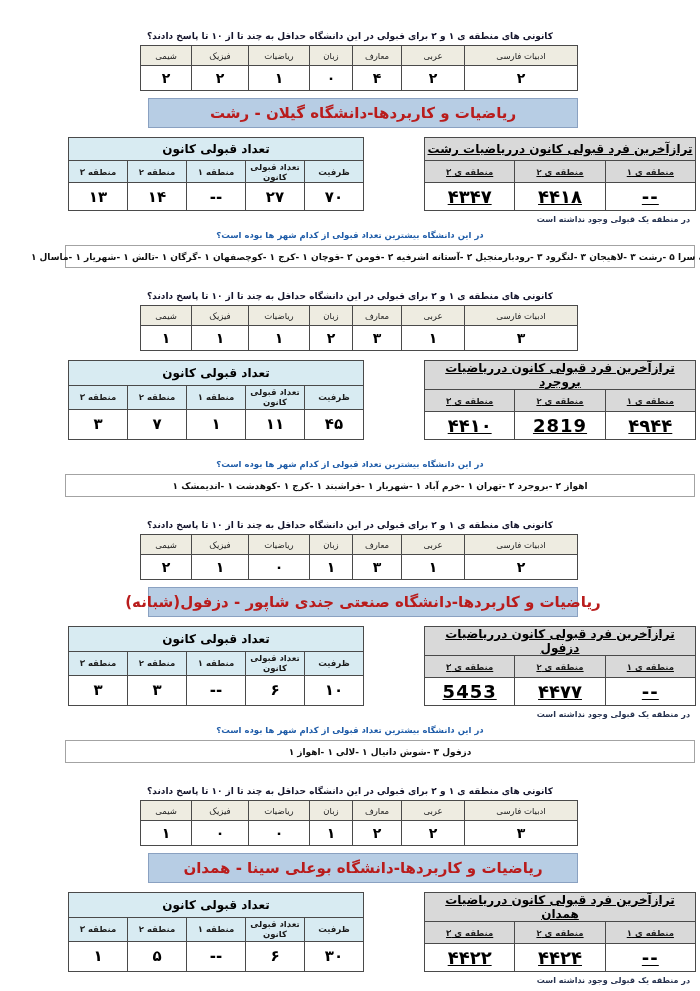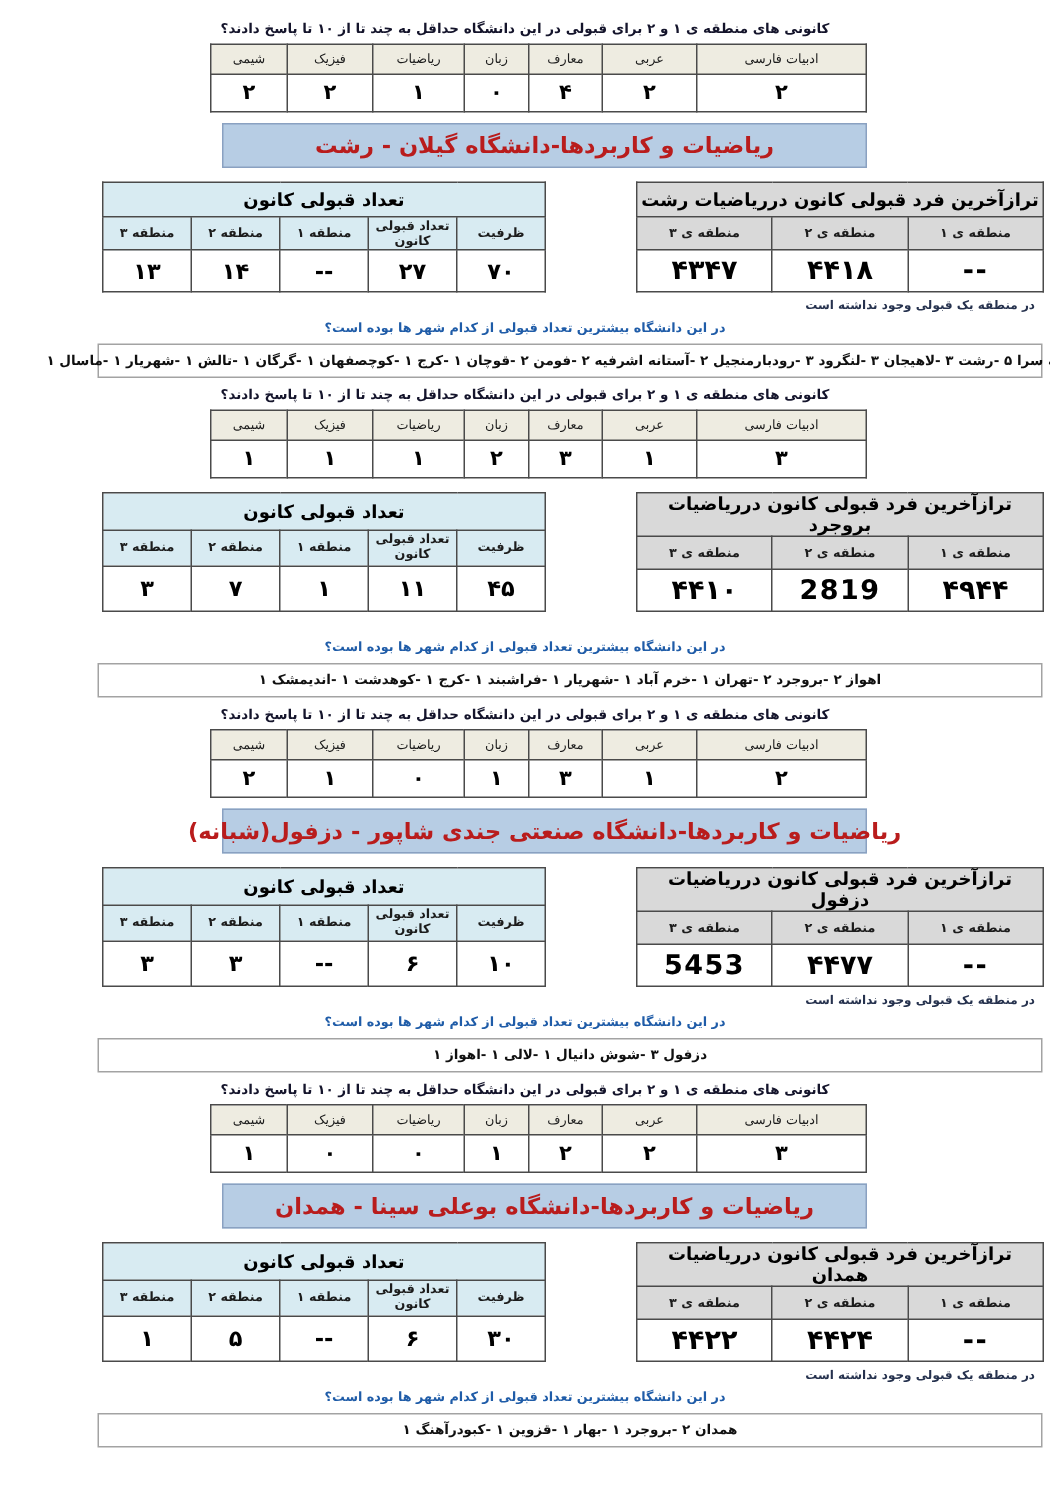--- a/index.html
+++ b/index.html
@@ -7,21 +7,21 @@
     width:700px;height:991px;overflow:hidden;background:#ffffff;
     font-family:"DejaVu Sans", sans-serif;direction:rtl;color:#000;
   }
   .page{width:700px;height:991px;position:relative;}
   .block{margin:0;}
   .first-block{padding-top:8px;}
 
   
   .q-title{
     font-size:9px;font-weight:bold;color:#14142b;
-    text-align:center;line-height:12px;margin:6px 0 3px 0;
+    text-align:center;line-height:12px;margin:22px 0 3px 0;
   }
 
   
   .q-table{
     border-collapse:collapse;table-layout:fixed;
     width:430px;margin:0 122px 0 0;
   }
   .q-table th,.q-table td{border:1px solid #4a4a4a;padding:0;text-align:center;}
   .q-table th{
     background:var(--q-header-bg,#eeece1);
@@ -34,21 +34,21 @@
     width:428px;height:28px;margin:7px 122px 0 0;
     background:var(--title-bar-bg,#b7cde4);border:1px solid #8aa1c1;
     display:flex;align-items:center;justify-content:center;
     font-size:15px;font-weight:bold;color:#b91c1c;white-space:nowrap;
   }
 
   
   .tables-row{display:flex;flex-direction:row;gap:36px;margin:9px 4px 0 0;}
   .data-table{border-collapse:collapse;table-layout:fixed;margin-left:24px;}
   .data-table th,.data-table td{border:1px solid #4a4a4a;padding:0;text-align:center;}
-  .taraz-table{width:272px;}
+  .taraz-table{width:272px;text-decoration:underline;}
   .count-table{width:296px;}
   .t-title{font-size:12px;font-weight:600;height:22px;}
   .col-h{font-size:8.5px;font-weight:bold;color:#1c1c1c;height:21px;}
   .taraz-table .t-title,.taraz-table .col-h{background:var(--taraz-bg,#d9d9d9);}
   .count-table .t-title,.count-table .col-h{background:var(--count-bg,#d8ebf2);}
   .taraz-table td{height:27px;background:#fff;font-size:18px;font-weight:bold;letter-spacing:1px;}
   .count-table td{height:27px;background:#fff;font-size:15px;font-weight:bold;}
 
   
   .note{

